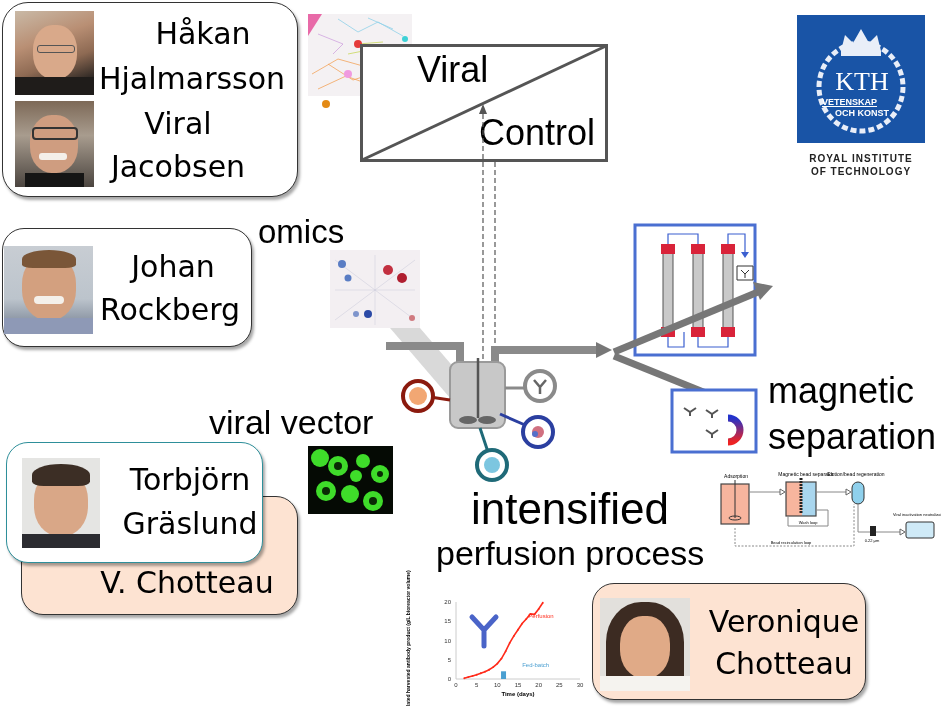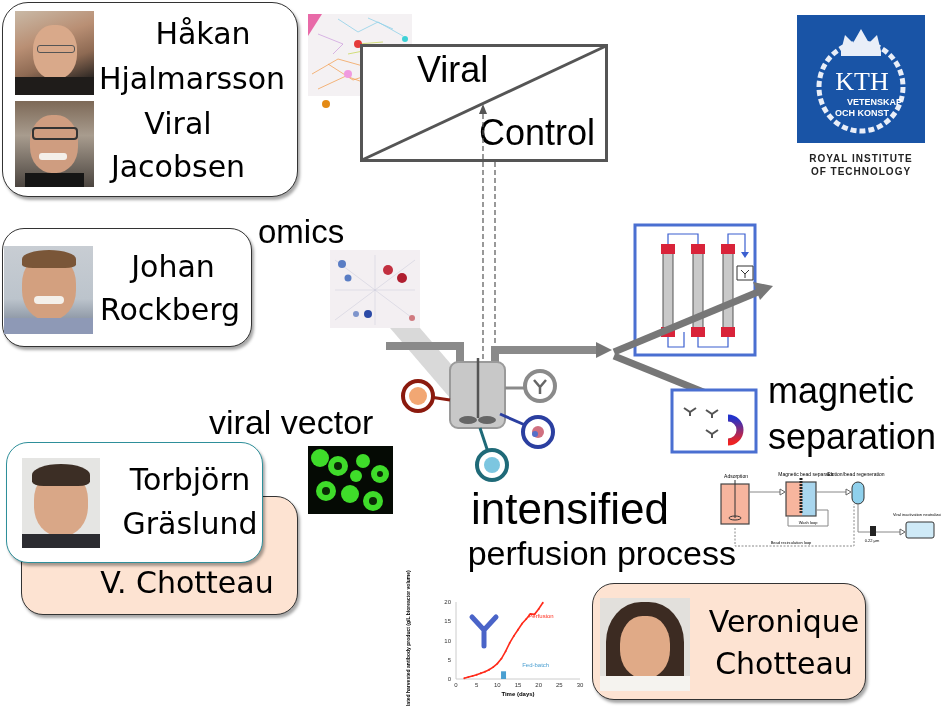--- a/index.html
+++ b/index.html
@@ -72,21 +72,21 @@
   <polygon points="21,258 29,258 25,268" fill="#555"></polygon>
 </svg>
 
 <svg style="left:797px;top:15px;" width="128" height="128">
   <rect x="0" y="0" width="128" height="128" fill="#1954a6"></rect>
   <ellipse cx="64" cy="72" rx="42" ry="44" fill="none" stroke="#e9eef8" stroke-width="5" stroke-dasharray="6,3"></ellipse>
   <path d="M44 36 L48 20 L56 28 L64 14 L72 28 L80 20 L84 36 Z" fill="#e9eef8"></path>
   <rect x="44" y="36" width="40" height="5" fill="#e9eef8"></rect>
 </svg>
 <div class="label" style="left:822px;top:68px;width:80px;text-align:center;font-family:'Liberation Serif',serif;font-size:26px;color:#fff;line-height:28px;">KTH</div>
-<div class="label" style="left:822px;top:97px;width:80px;text-align:right;font-size:9px;font-weight:bold;color:#fff;">VETENSKAP</div>
+<div class="label" style="left:822px;top:97px;width:80px;text-align:left;font-size:9px;font-weight:bold;color:#fff;text-decoration:underline;">VETENSKAP</div>
 <div class="label" style="left:822px;top:108px;width:80px;text-align:center;font-size:9px;font-weight:bold;color:#fff;">OCH KONST</div>
 <div class="label" style="left:797px;top:153px;width:128px;text-align:center;font-size:10px;font-weight:bold;letter-spacing:1px;color:#222;">ROYAL INSTITUTE</div>
 <div class="label" style="left:797px;top:166px;width:128px;text-align:center;font-size:10px;font-weight:bold;letter-spacing:1px;color:#222;">OF TECHNOLOGY</div>
 
 <div class="card" style="left:2px;top:228px;width:248px;height:117px;border-radius:22px;"></div>
 <div class="photo" style="left:4px;top:246px;width:89px;height:88px;background:linear-gradient(180deg,#c8cdd3 0%,#bcc4cc 60%,#6f7a8c 100%);">
   <div style="position:absolute;left:18px;top:8px;width:54px;height:66px;border-radius:45%;background:#d3a07f;"></div>
   <div style="position:absolute;left:18px;top:4px;width:54px;height:18px;border-radius:50% 50% 20% 20%;background:#7a5638;"></div>
   <div style="position:absolute;left:30px;top:50px;width:30px;height:8px;background:#f4f0ea;border-radius:4px;"></div>
   <div style="position:absolute;left:0;top:72px;width:89px;height:16px;background:#8e99b6;"></div>
@@ -236,21 +236,21 @@
   <text x="166" y="72" font-size="4" text-anchor="middle" font-family="Liberation Sans, sans-serif">0.22 μm</text>
   <line x1="170" y1="62" x2="196" y2="62" stroke="#888"></line>
   <polygon points="194,59 199,62 194,65" fill="#fff" stroke="#666"></polygon>
   <rect x="200" y="52" width="28" height="16" rx="2" fill="#cfeaf7" stroke="#333"></rect>
   <text x="214" y="46" font-size="4" text-anchor="middle" font-family="Liberation Sans, sans-serif">Viral inactivation neutralization</text>
   <path d="M29 58 L29 76 L148 76 L148 34" stroke="#888" stroke-dasharray="2,1.5" fill="none"></path>
   <text x="85" y="74" font-size="4" text-anchor="middle" font-family="Liberation Sans, sans-serif">Bead recirculation loop</text>
 </svg>
 
 <div class="label" style="left:440px;top:490px;width:260px;text-align:center;font-size:44px;line-height:38px;">intensified</div>
-<div class="label" style="left:436px;top:534px;width:300px;text-align:right;font-size:34px;line-height:38px;">perfusion process</div>
+<div class="label" style="left:436px;top:534px;width:300px;text-align:left;font-size:34px;line-height:38px;">perfusion process</div>
 
 <div class="card peach" style="left:21px;top:496px;width:275px;height:117px;border-radius:22px;"></div>
 <div class="pname" style="left:90px;top:565px;width:180px;">V. Chotteau</div>
 <div class="card teal" style="left:6px;top:442px;width:255px;height:119px;border-radius:22px;"></div>
 <div class="photo" style="left:22px;top:458px;width:78px;height:90px;background:#e5e5e3;">
   <div style="position:absolute;left:12px;top:12px;width:54px;height:66px;border-radius:45%;background:#d9a787;"></div>
   <div style="position:absolute;left:10px;top:6px;width:58px;height:22px;border-radius:50% 50% 20% 20%;background:#3c2e25;"></div>
   <div style="position:absolute;left:0;top:76px;width:78px;height:14px;background:#2b2b30;"></div>
 </div>
 <div class="pname" style="left:108px;top:462px;width:150px;">Torbjörn</div>

